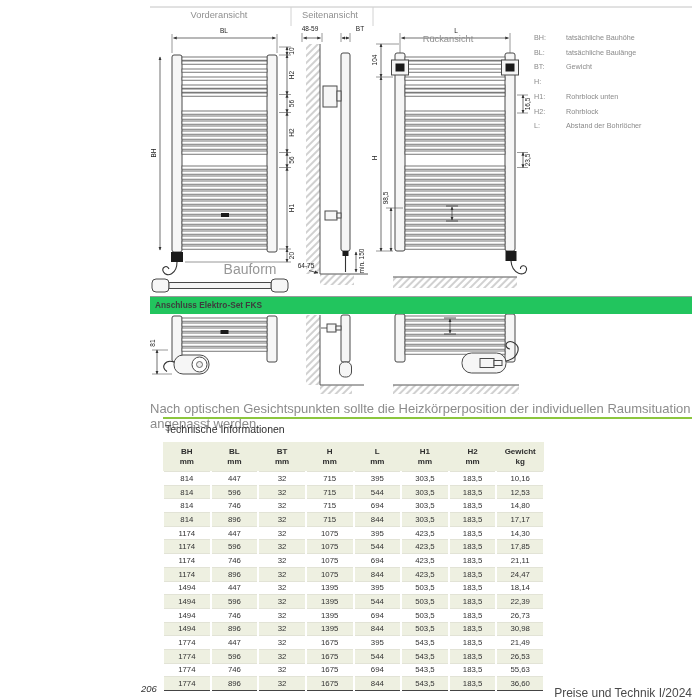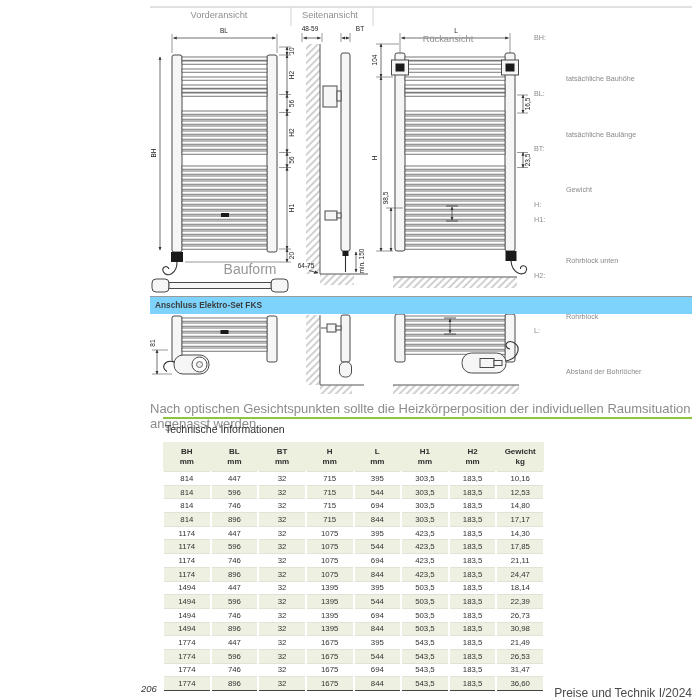--- a/index.html
+++ b/index.html
@@ -6,25 +6,25 @@
   body{
     width:700px;height:700px;position:relative;background:#fff;overflow:hidden;
     font-family:"Liberation Sans", sans-serif;
   }
   .abs{position:absolute;}
   .view-title{font-size:9.3px;color:#8f8f8f;transform:translateX(-50%);white-space:nowrap;text-align:right;}
   
   .legend{left:534px;top:33px;width:160px;font-size:7.2px;color:#8a8a8a;line-height:1.35;}
   .lg-row{display:flex;margin-bottom:5px;}
   .lg-key{width:32px;flex:none;}
-  .lg-text{width:133px;margin-top:41px;}
+  .lg-text{width:133px;}
   
   .bauform-label{left:250px;top:261px;font-size:14px;color:#979797;transform:translateX(-50%);}
   
-  .elektro-band{left:150px;top:296px;width:542px;height:17px;background:#7dd3fc;border-top:1px solid #9a9a9a;}
+  .elektro-band{left:150px;top:296px;width:542px;height:17px;background:#22c55e;border-top:1px solid #9a9a9a;}
   .elektro-band span{display:block;padding-left:5px;line-height:17px;font-size:8.3px;font-weight:bold;color:#3d3d3d;}
   .note{left:150px;top:401px;width:542px;font-size:13px;color:#8c8c8c;}
   
   .green-rule{left:163px;top:417px;width:529px;height:2.4px;background:#8cc63e;}
   .table-title{left:165px;top:423px;font-size:10.5px;font-weight:normal;color:#2e2e2e;}
   table.tech{position:absolute;left:162px;top:442px;width:383px;border-collapse:collapse;table-layout:fixed;
     border-bottom:1.5px solid #444;font-size:7.8px;}
   table.tech th{background:#edefdf;font-weight:bold;color:#2e2e2e;height:29px;padding:0;font-size:8px;line-height:1.2;}
   table.tech td{height:12.7px;text-align:center;color:#333;padding:0;
     border-top:1px solid #e2e3d6;border-left:2px solid #fff;border-right:2px solid #fff;background-clip:padding-box;}
@@ -545,21 +545,21 @@
         <td>26,53</td>
       </tr>
       <tr>
         <td>1774</td>
         <td>746</td>
         <td>32</td>
         <td>1675</td>
         <td>694</td>
         <td>543,5</td>
         <td>183,5</td>
-        <td>31,47</td>
+        <td>55,63</td>
       </tr>
       <tr class="alt">
         <td>1774</td>
         <td>896</td>
         <td>32</td>
         <td>1675</td>
         <td>844</td>
         <td>543,5</td>
         <td>183,5</td>
         <td>36,60</td>

